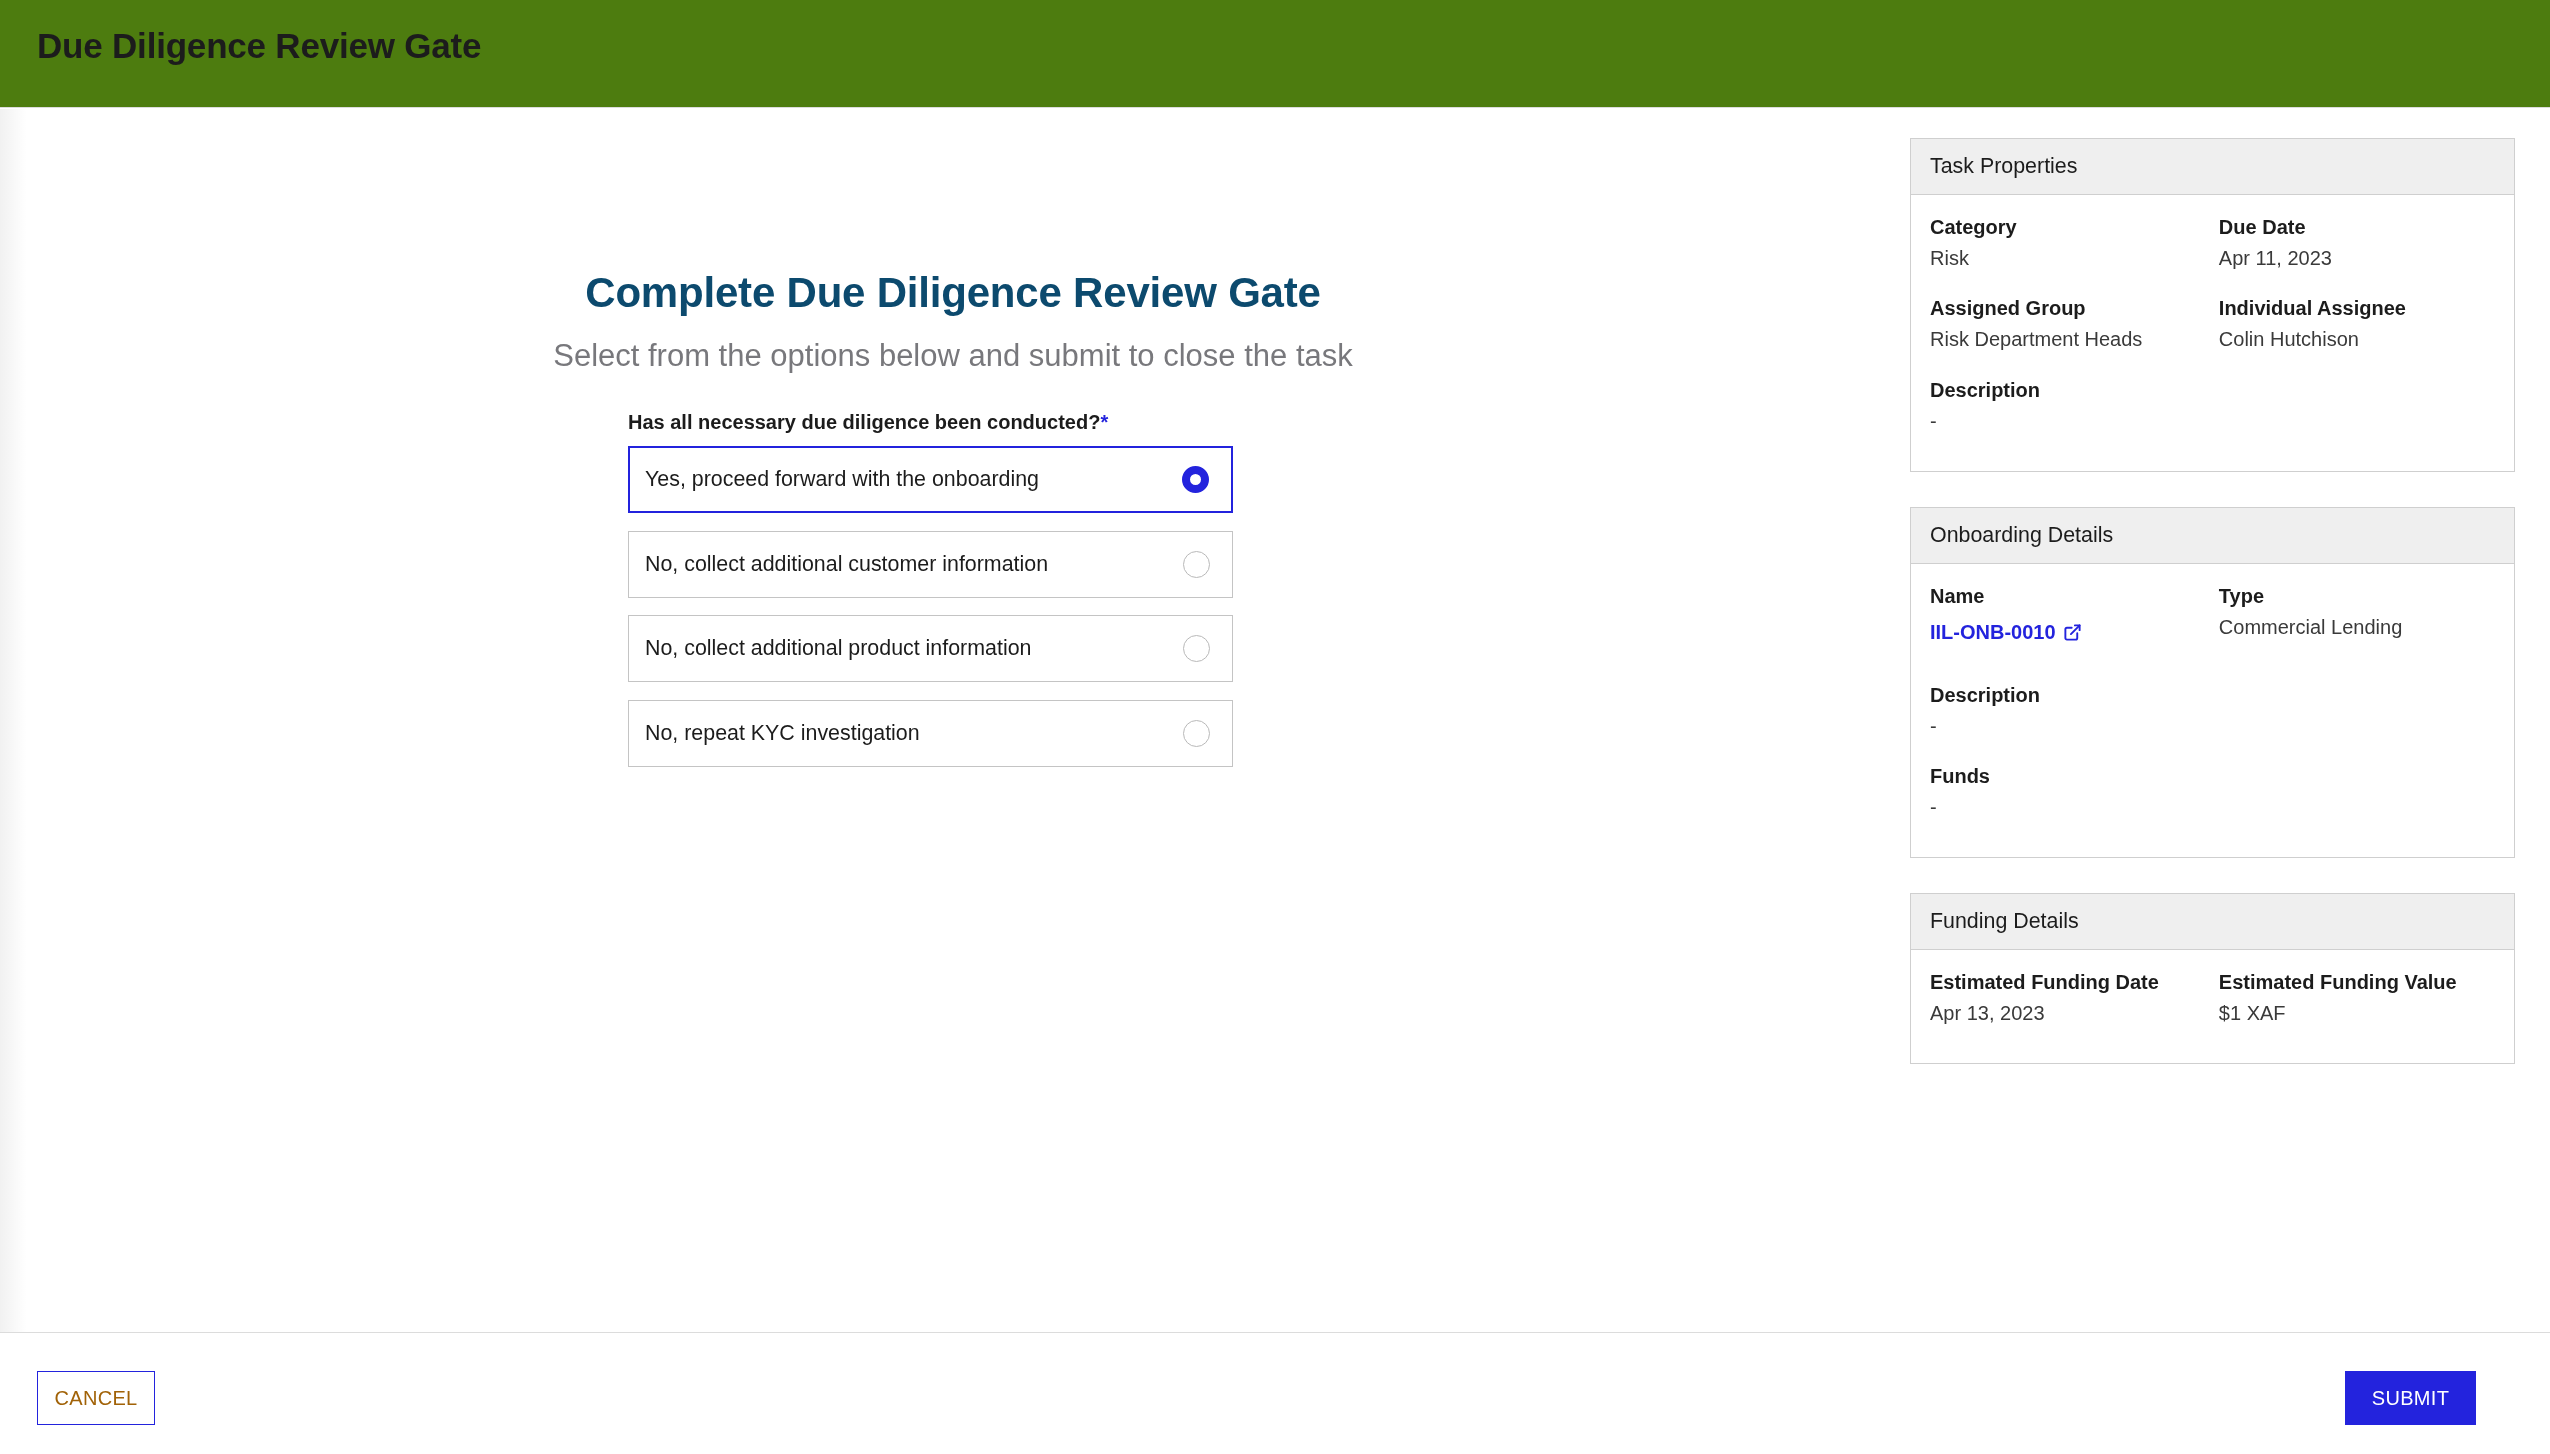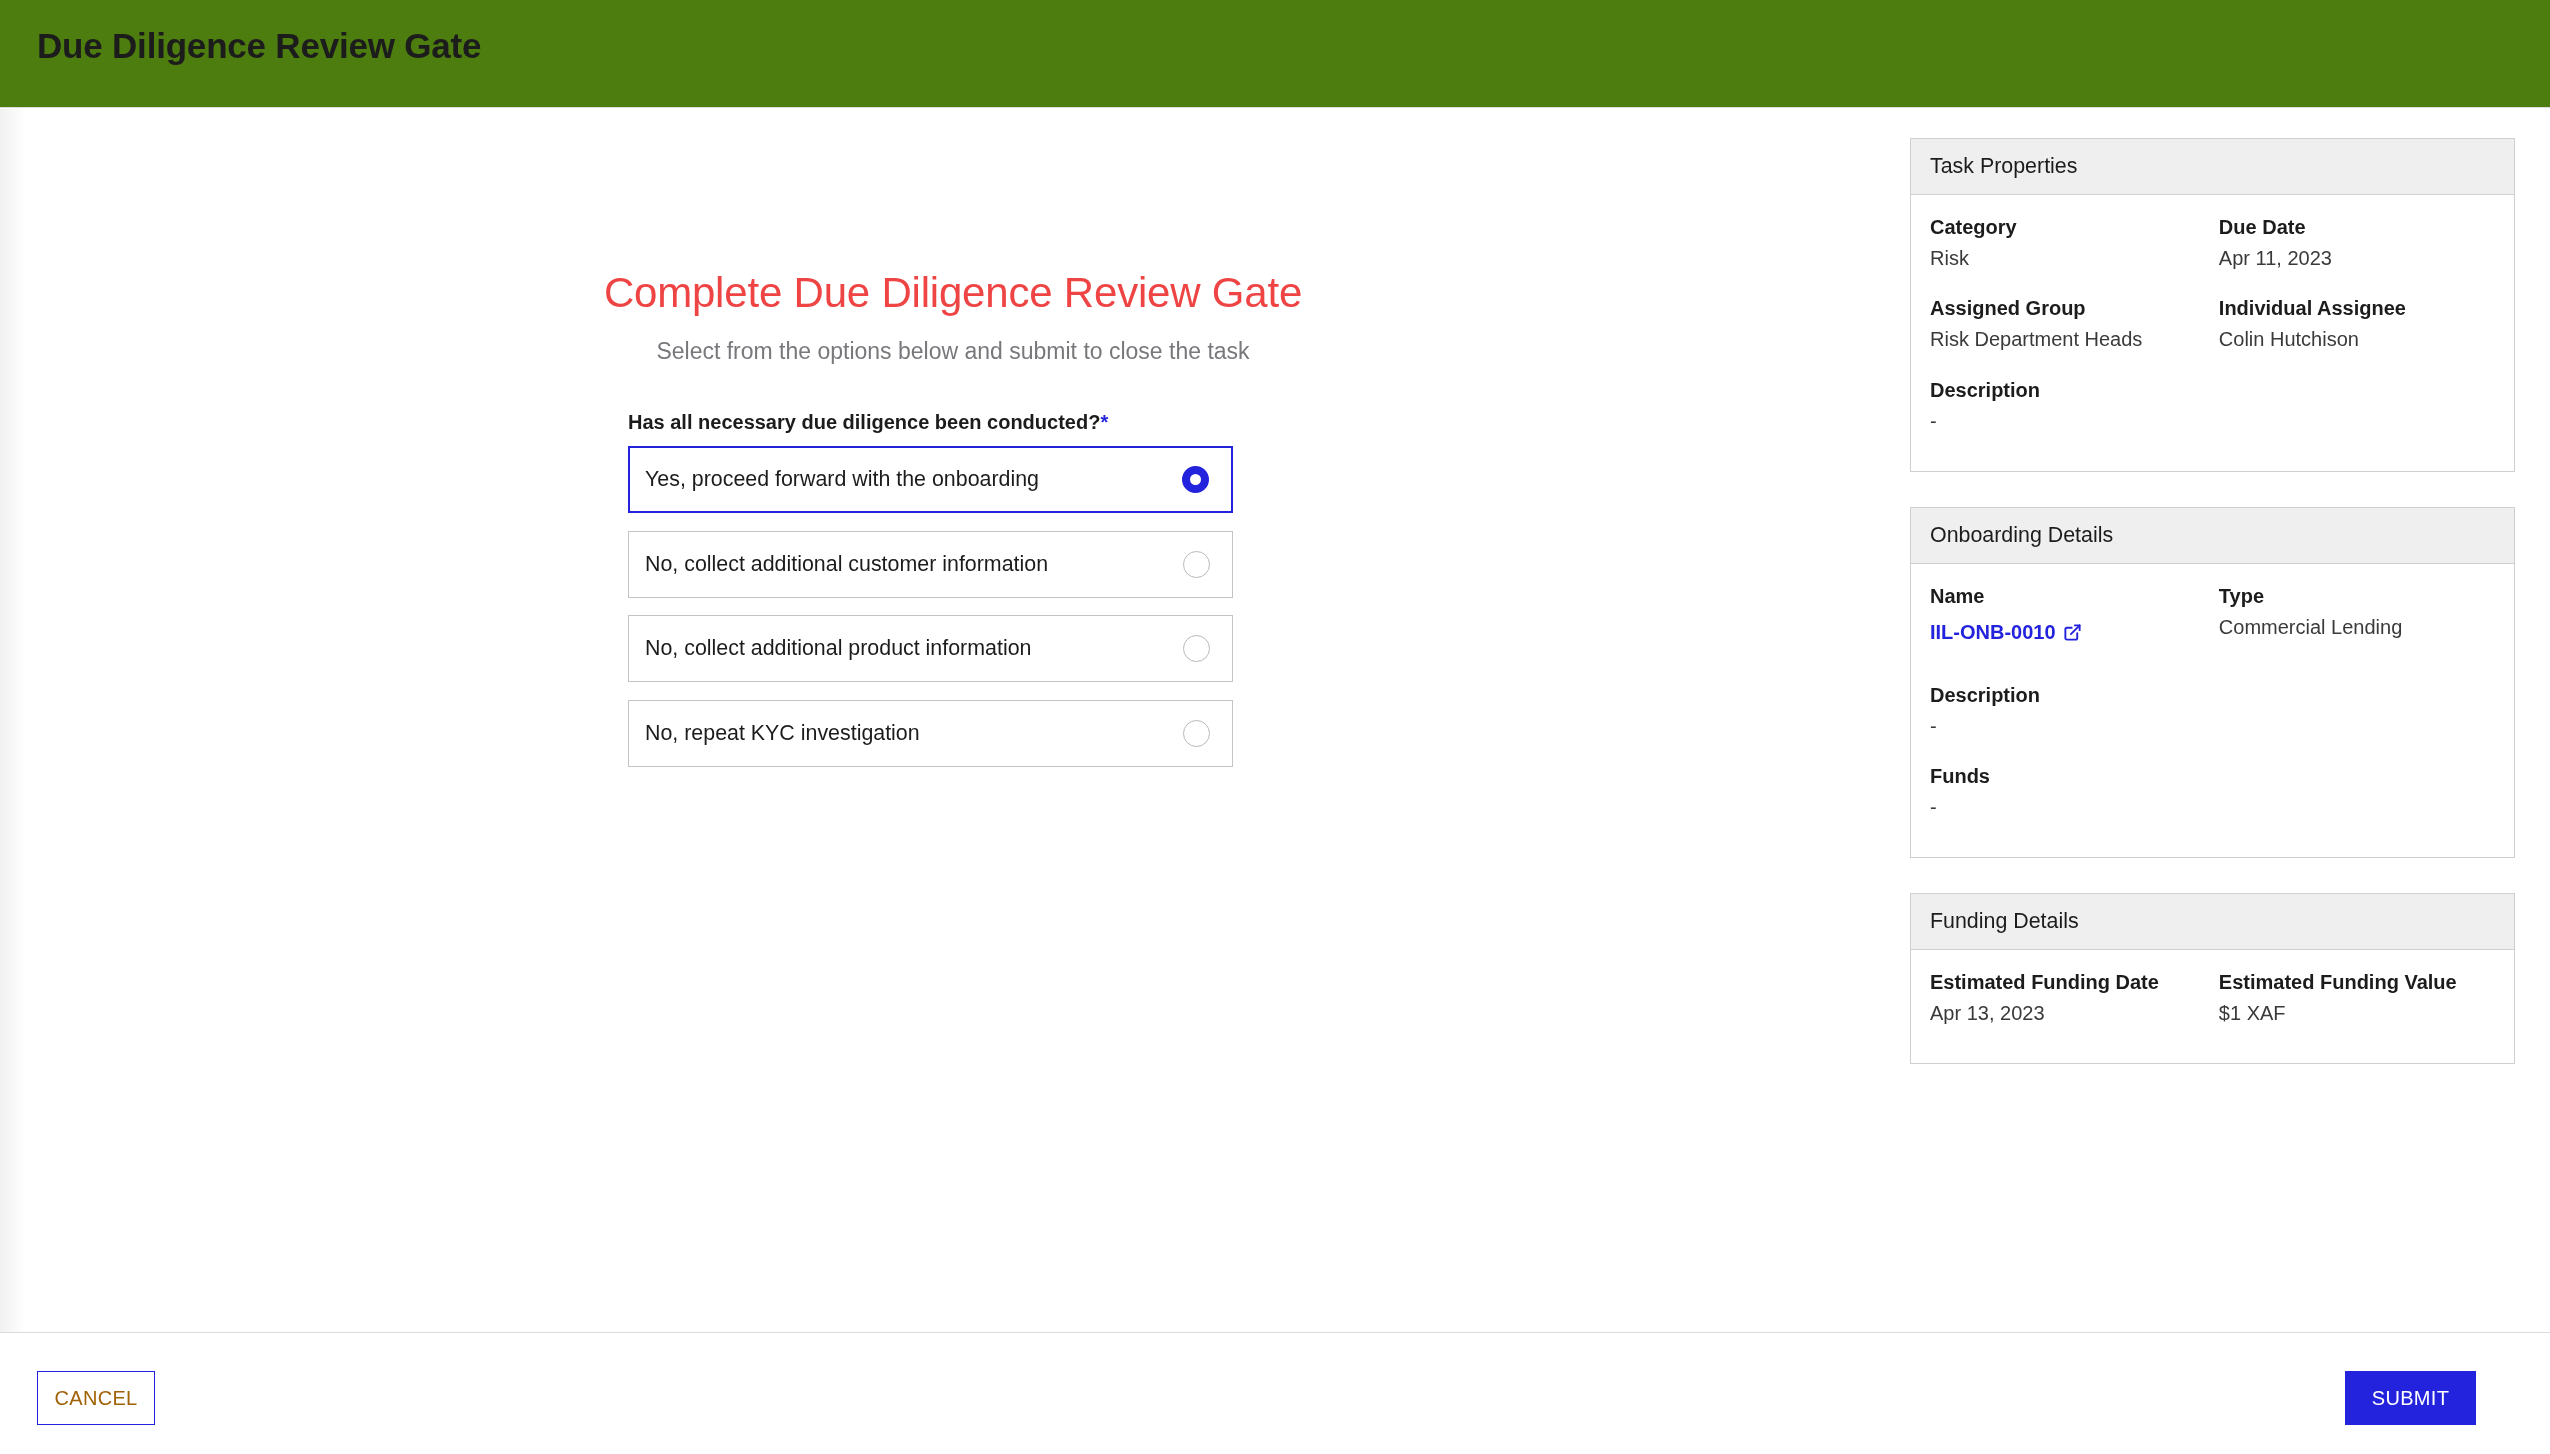--- a/index.html
+++ b/index.html
@@ -48,30 +48,30 @@
     position: absolute;
     left: 0; top: 109px;
     width: 1906px; height: 1223px;
   }
   .form-title {
     position: absolute;
     left: 0; top: 160px;
     width: 1906px;
     text-align: center;
     font-size: 42px;
-    font-weight: normal;
-    color: #ef4444;
+    font-weight: bold;
+    color: #0c4a6e;
     letter-spacing: -0.2px;
   }
   .form-subtitle {
     position: absolute;
     left: 0; top: 229px;
     width: 1906px;
     text-align: center;
-    font-size: 23px;
+    font-size: 31px;
     color: #78787c;
   }
 
   .question-block {
     position: absolute;
     left: 628px; top: 302px;
     width: 605px;
   }
   .question-label {
     font-size: 20px;

